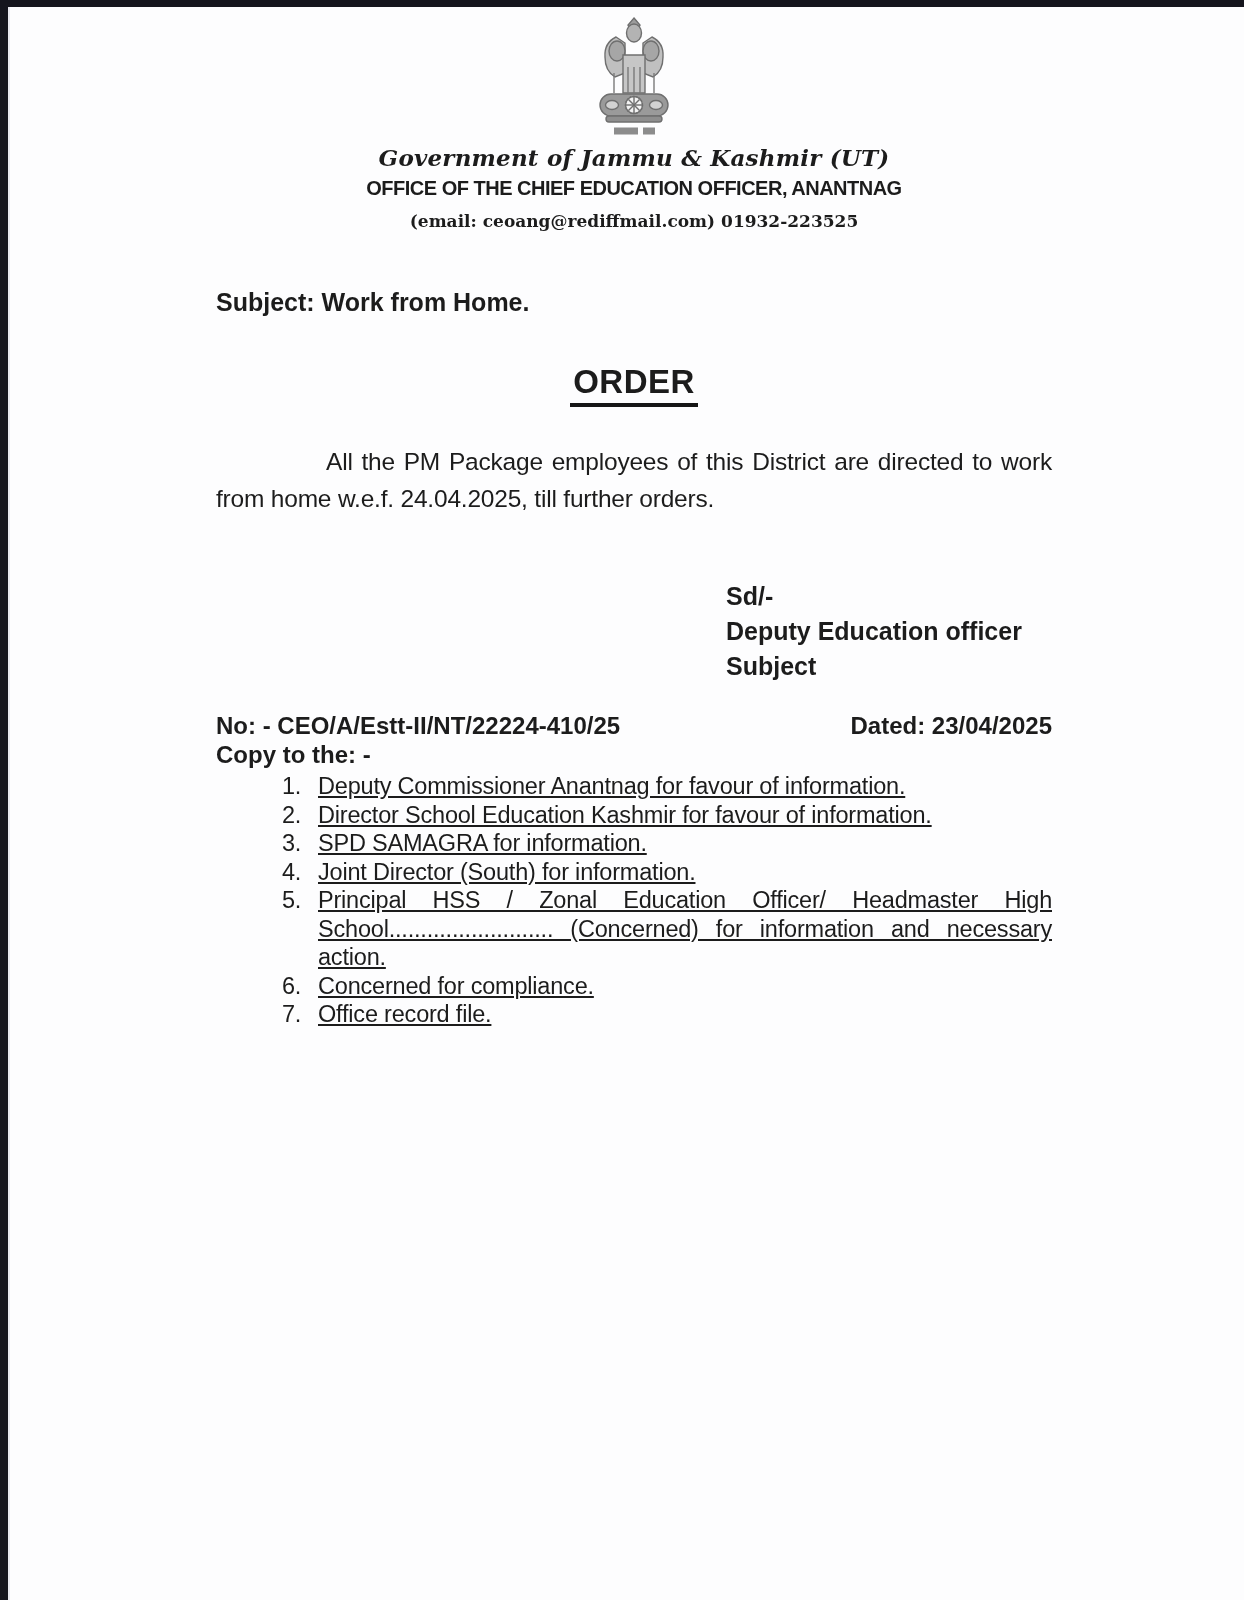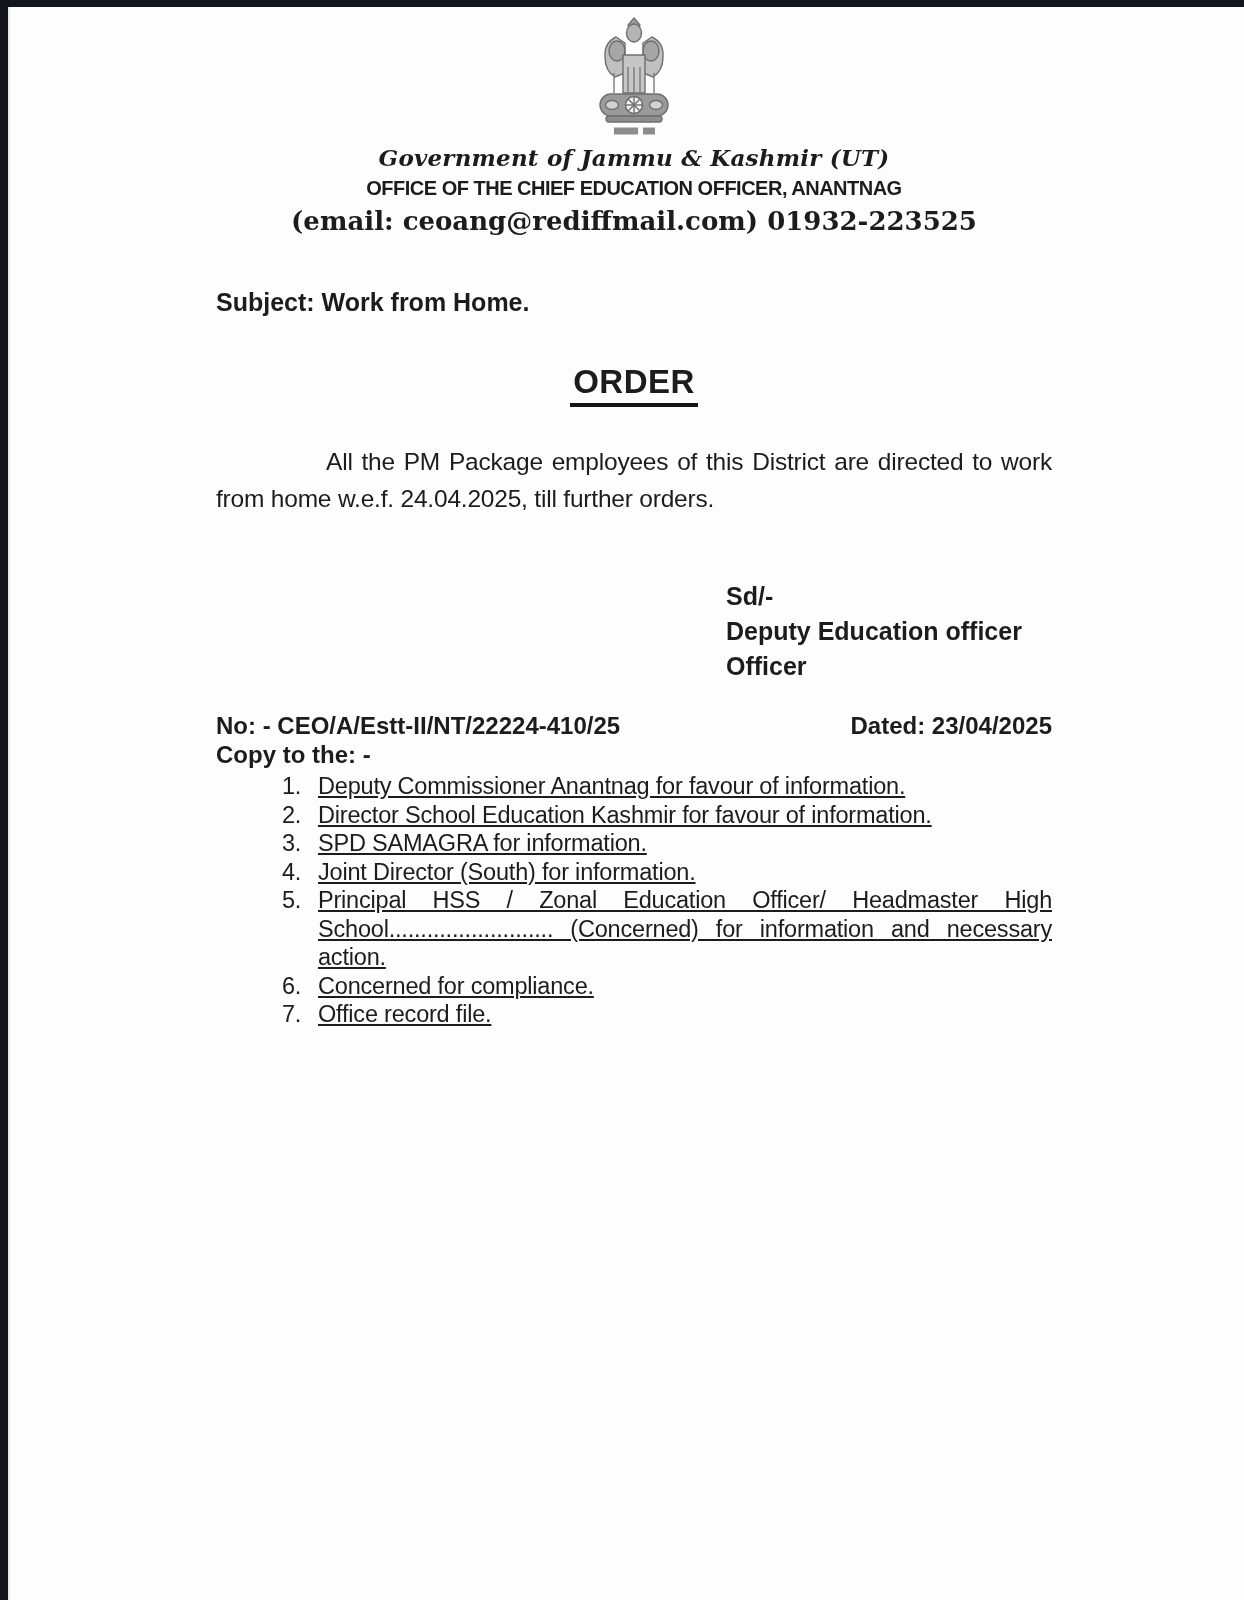--- a/index.html
+++ b/index.html
@@ -39,21 +39,21 @@
   .office-line {
     font-weight: bold;
     font-size: 20px; line-height: 31px;
     letter-spacing: -0.5px;
     margin-top: 2px;
     white-space: nowrap;
   }
   .contact-line {
     font-family: "DejaVu Serif", serif;
     font-weight: bold;
-    font-size: 26px; line-height: 24px;
+    font-size: 17px; line-height: 24px;
     margin-top: 5px;
   }
   .subject {
     font-weight: bold;
     font-size: 25px;
     margin-top: 55px;
   }
   .order-heading { text-align: center; margin-top: 46px; }
   .order-heading .order-text {
     display: inline-block;
@@ -157,21 +157,21 @@
 
   <div class="order-heading">
     <span class="order-text">ORDER</span>
   </div>
 
   <div class="order-body">All the PM Package employees of this District are directed to work from home w.e.f. 24.04.2025, till further orders.</div>
 
   <div class="signature">
     <div>Sd/-</div>
     <div>Deputy Education officer</div>
-    <div>Officer</div>
+    <div>Subject</div>
   </div>
 
   <div class="ref-row">
     <div>No: - CEO/A/Estt-II/NT/22224-410/25</div>
     <div>Dated: 23/04/2025</div>
   </div>
 
   <div class="copy-heading">Copy to the: -</div>
 
   <div class="copy-list">

